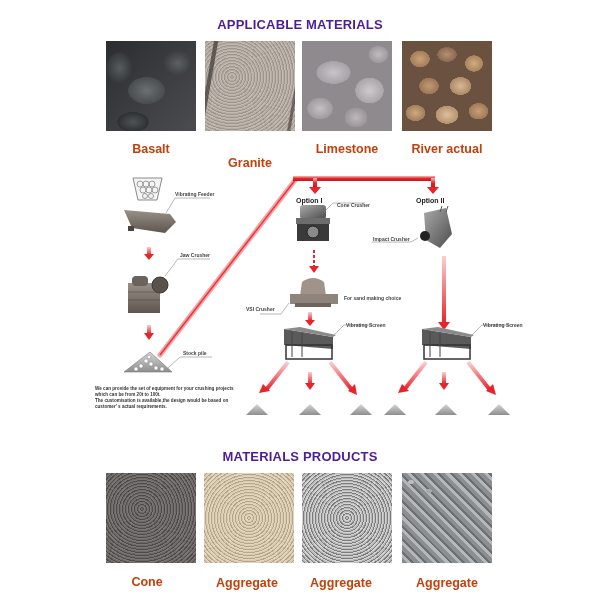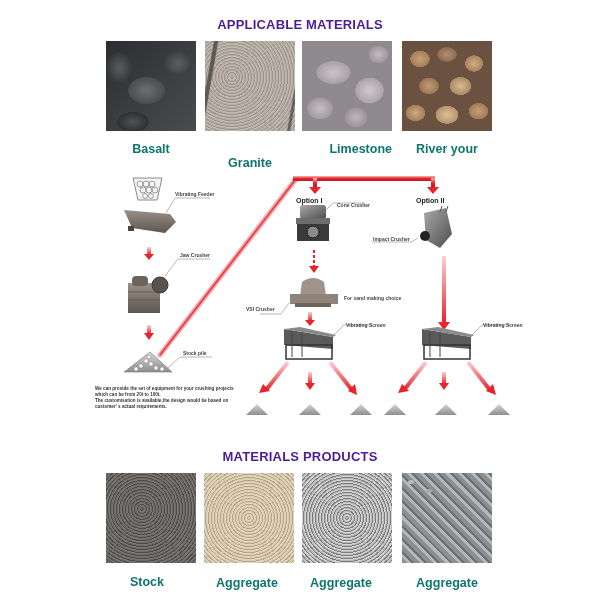--- a/index.html
+++ b/index.html
@@ -1,21 +1,21 @@
 <!DOCTYPE html>
 <html><head>
 <meta charset="utf-8">
 <style>
   * { margin:0; padding:0; box-sizing:border-box; }
   html, body { width:600px; height:600px; background:#ffffff; overflow:hidden; }
   body { position:relative; font-family:"Liberation Sans", sans-serif; color:#1a1a1a; }
   .abs { position:absolute; }
   .section-title { position:absolute; left:0; width:600px; text-align:center; font-weight:bold; font-size:13px; letter-spacing:0.2px; color:#4c1d95;margin-top:8px; }
   .tile { position:absolute; width:90px; height:90px; overflow:hidden; }
-  .tile-label { position:absolute; width:110px; text-align:center; font-weight:bold; font-size:12.5px; color:#0f766e; }
+  .tile-label { position:absolute; width:110px; text-align:center; font-weight:bold; font-size:12.5px; color:#c2410c; }
   .small { position:absolute; font-size:5px; font-weight:bold; color:#444; white-space:nowrap; }
   .small-bold { position:absolute; font-size:7px; font-weight:bold; color:#222; white-space:nowrap; }
   .note { position:absolute; font-size:4.6px; font-weight:bold; color:#333; line-height:6px; width:180px; }
 
   
   .basalt { background:
       radial-gradient(ellipse 30px 22px at 45% 55%, #6d7073 0%, #4a4d50 60%, transparent 62%),
       radial-gradient(ellipse 20px 18px at 80% 25%, #5d6063 0%, #3b3e41 70%, transparent 72%),
       radial-gradient(ellipse 18px 22px at 15% 30%, #595c5f 0%, #35383b 70%, transparent 72%),
       radial-gradient(ellipse 22px 14px at 30% 90%, #505356 0%, #2e3134 70%, transparent 72%),
@@ -62,22 +62,22 @@
 
 <div class="section-title" style="top:9px;">APPLICABLE MATERIALS</div>
 
 <div class="tile basalt" style="left:106px;top:41px;"></div>
 <div class="tile granite" style="left:205px;top:41px;"></div>
 <div class="tile limestone" style="left:302px;top:41px;"></div>
 <div class="tile riverstone" style="left:402px;top:41px;"></div>
 
 <div class="tile-label" style="left:96px;top:142px;">Basalt</div>
 <div class="tile-label" style="left:195px;top:142px;margin-top:14px;">Granite</div>
-<div class="tile-label" style="left:282px;top:142px;text-align:right;">Limestone</div>
-<div class="tile-label" style="left:392px;top:142px;">River your</div>
+<div class="tile-label" style="left:292px;top:142px;">Limestone</div>
+<div class="tile-label" style="left:392px;top:142px;">River actual</div>
 
 <svg class="abs" style="left:0;top:0;" width="600" height="600">
   <defs>
     <linearGradient id="redbar" x1="0" y1="0" x2="0" y2="1">
       <stop offset="0" stop-color="#f9b7b9"></stop>
       <stop offset="0.5" stop-color="#e8232a"></stop>
       <stop offset="1" stop-color="#c4141a"></stop>
     </linearGradient>
     <linearGradient id="redfade" x1="0" y1="0" x2="0" y2="1">
       <stop offset="0" stop-color="#fbd0d2"></stop>
@@ -250,16 +250,16 @@
   <div>customer' s actual requirements.</div>
 </div>
 
 <div class="section-title" style="top:441px;">MATERIALS PRODUCTS</div>
 
 <div class="tile sand" style="left:106px;top:473px;"></div>
 <div class="tile agg1" style="left:204px;top:473px;"></div>
 <div class="tile agg2" style="left:302px;top:473px;"></div>
 <div class="tile agg3" style="left:402px;top:473px;"></div>
 
-<div class="tile-label" style="left:92px;top:575px;">Stock</div>
+<div class="tile-label" style="left:92px;top:575px;">Cone</div>
 <div class="tile-label" style="left:192px;top:576px;">Aggregate</div>
 <div class="tile-label" style="left:286px;top:576px;">Aggregate</div>
 <div class="tile-label" style="left:392px;top:576px;">Aggregate</div>
 
 </body></html>

